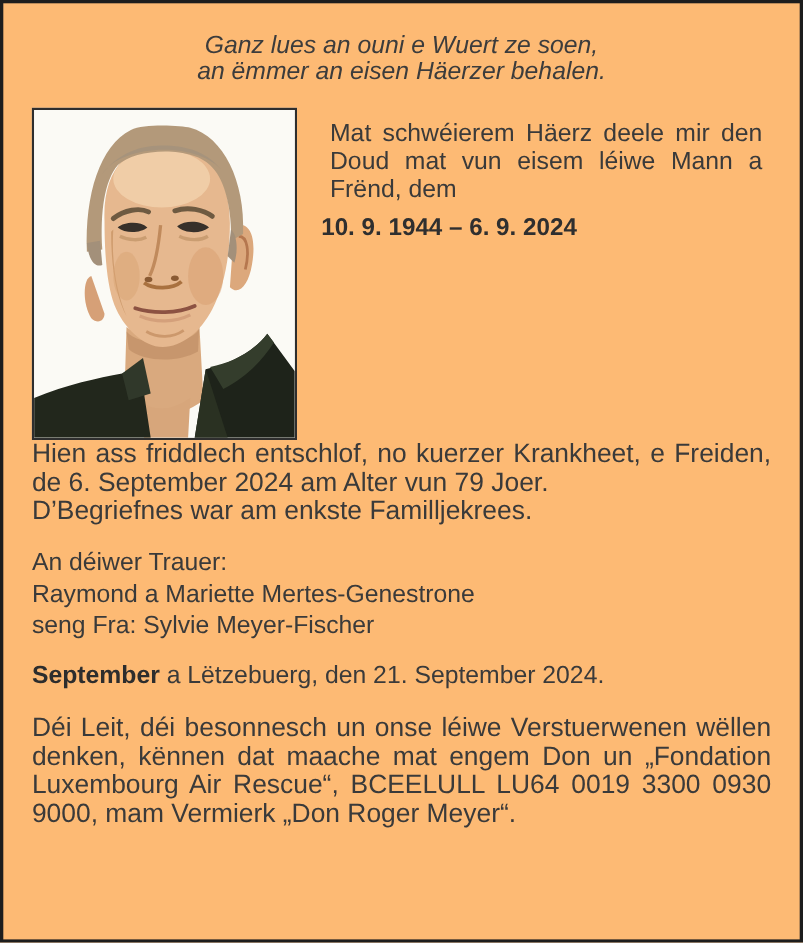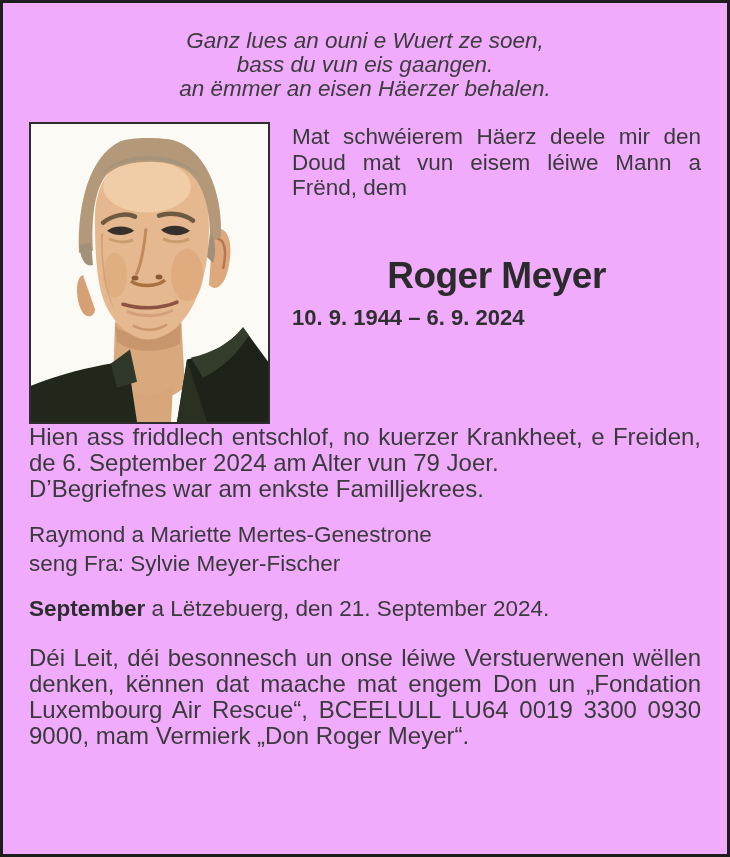--- a/index.html
+++ b/index.html
@@ -1,21 +1,21 @@
 <!DOCTYPE html>
 <html><head>
 <meta charset="utf-8">
 <style>
   html,body{margin:0;padding:0;background:#ffffff;}
   .notice{
     position:relative;
     width:730px;height:857px;
     box-sizing:border-box;
     border:3px solid #1d1d1d;
-    background:#f0abfc;
+    background:#fdba74;
     font-family:"Liberation Sans", sans-serif;
     color:#3a3a3a;
     padding:0 26px;
     overflow:hidden;
   }
   .poem{
     margin-top:26px;
     text-align:center;
     font-style:italic;
     font-size:22.5px;
@@ -29,21 +29,21 @@
   }
   .photo-frame{
     flex:none;
     width:237px;height:298px;
     border:2px solid #2e2e2e;
     background:#fbfaf6;
   }
   .photo-frame svg{display:block;width:100%;height:100%;}
   .right-col{flex:1;min-width:0;padding-top:2px;}
   .intro{
-    margin:0;
+    margin:8px;
     font-size:22.5px;
     line-height:25.5px;
     text-align:justify;
   }
   .deceased-name{
     margin-top:55px;
     text-align:center;
     font-size:37px;
     font-weight:bold;
     line-height:40px;
@@ -66,21 +66,20 @@
   .place-date .place{font-weight:bold;color:#2d2d2d;}
   .donation{margin-top:24px;line-height:24.5px;}
 </style>
 </head>
 <body>
 
 <div class="notice">
 
   <div class="poem">
     <div>Ganz lues an ouni e Wuert ze soen,</div>
-    <div>bass du vun eis gaangen.</div>
     <div>an ëmmer an eisen Häerzer behalen.</div>
   </div>
 
   <div class="top-row">
 
     <div class="photo-frame">
       <svg viewBox="0 0 237 296" preserveAspectRatio="none">
         <rect width="237" height="296" fill="#fbfaf5"></rect>
 
         <g>
@@ -132,31 +131,31 @@
           <path d="M92 179 C108 184 130 184 146 177" fill="none" stroke="#8c5242" stroke-width="3.5" stroke-linecap="round"></path>
           <path d="M96 186 C110 192 128 192 142 185" fill="none" stroke="#cf9a76" stroke-width="3" opacity="0.8"></path>
 
           <path d="M102 200 C112 206 126 206 136 199" fill="none" stroke="#c08a5c" stroke-width="2.5" opacity="0.7"></path>
         </g>
       </svg>
     </div>
 
     <div class="right-col">
       <p class="intro">Mat schwéierem Häerz deele mir den Doud mat vun eisem léiwe Mann a Frënd, dem</p>
-      <div class="deceased-name">Roger Meyer</div>
       <div class="deceased-dates">10. 9. 1944 – 6. 9. 2024</div>
     </div>
 
   </div>
 
   <p class="body-par justify death-info">Hien ass friddlech entschlof, no kuerzer Krankheet, e Freiden, de 6. September 2024 am Alter vun 79 Joer.</p>
 
   <p class="body-par funeral-info">D’Begriefnes war am enkste Familljekrees.</p>
 
   <div class="mourning">
+    <div>An déiwer Trauer:</div>
     <div>Raymond a Mariette Mertes-Genestrone</div>
     <div>seng Fra: Sylvie Meyer-Fischer</div>
   </div>
 
   <p class="place-date"><span class="place">September</span><span> a Lëtzebuerg, den 21. September 2024.</span></p>
 
   <p class="body-par justify donation">Déi Leit, déi besonnesch un onse léiwe Verstuerwenen wëllen denken, kënnen dat maache mat engem Don un „Fondation Luxembourg Air Rescue“, BCEELULL LU64 0019 3300 0930 9000, mam Vermierk „Don Roger Meyer“.</p>
 
 </div>
 

